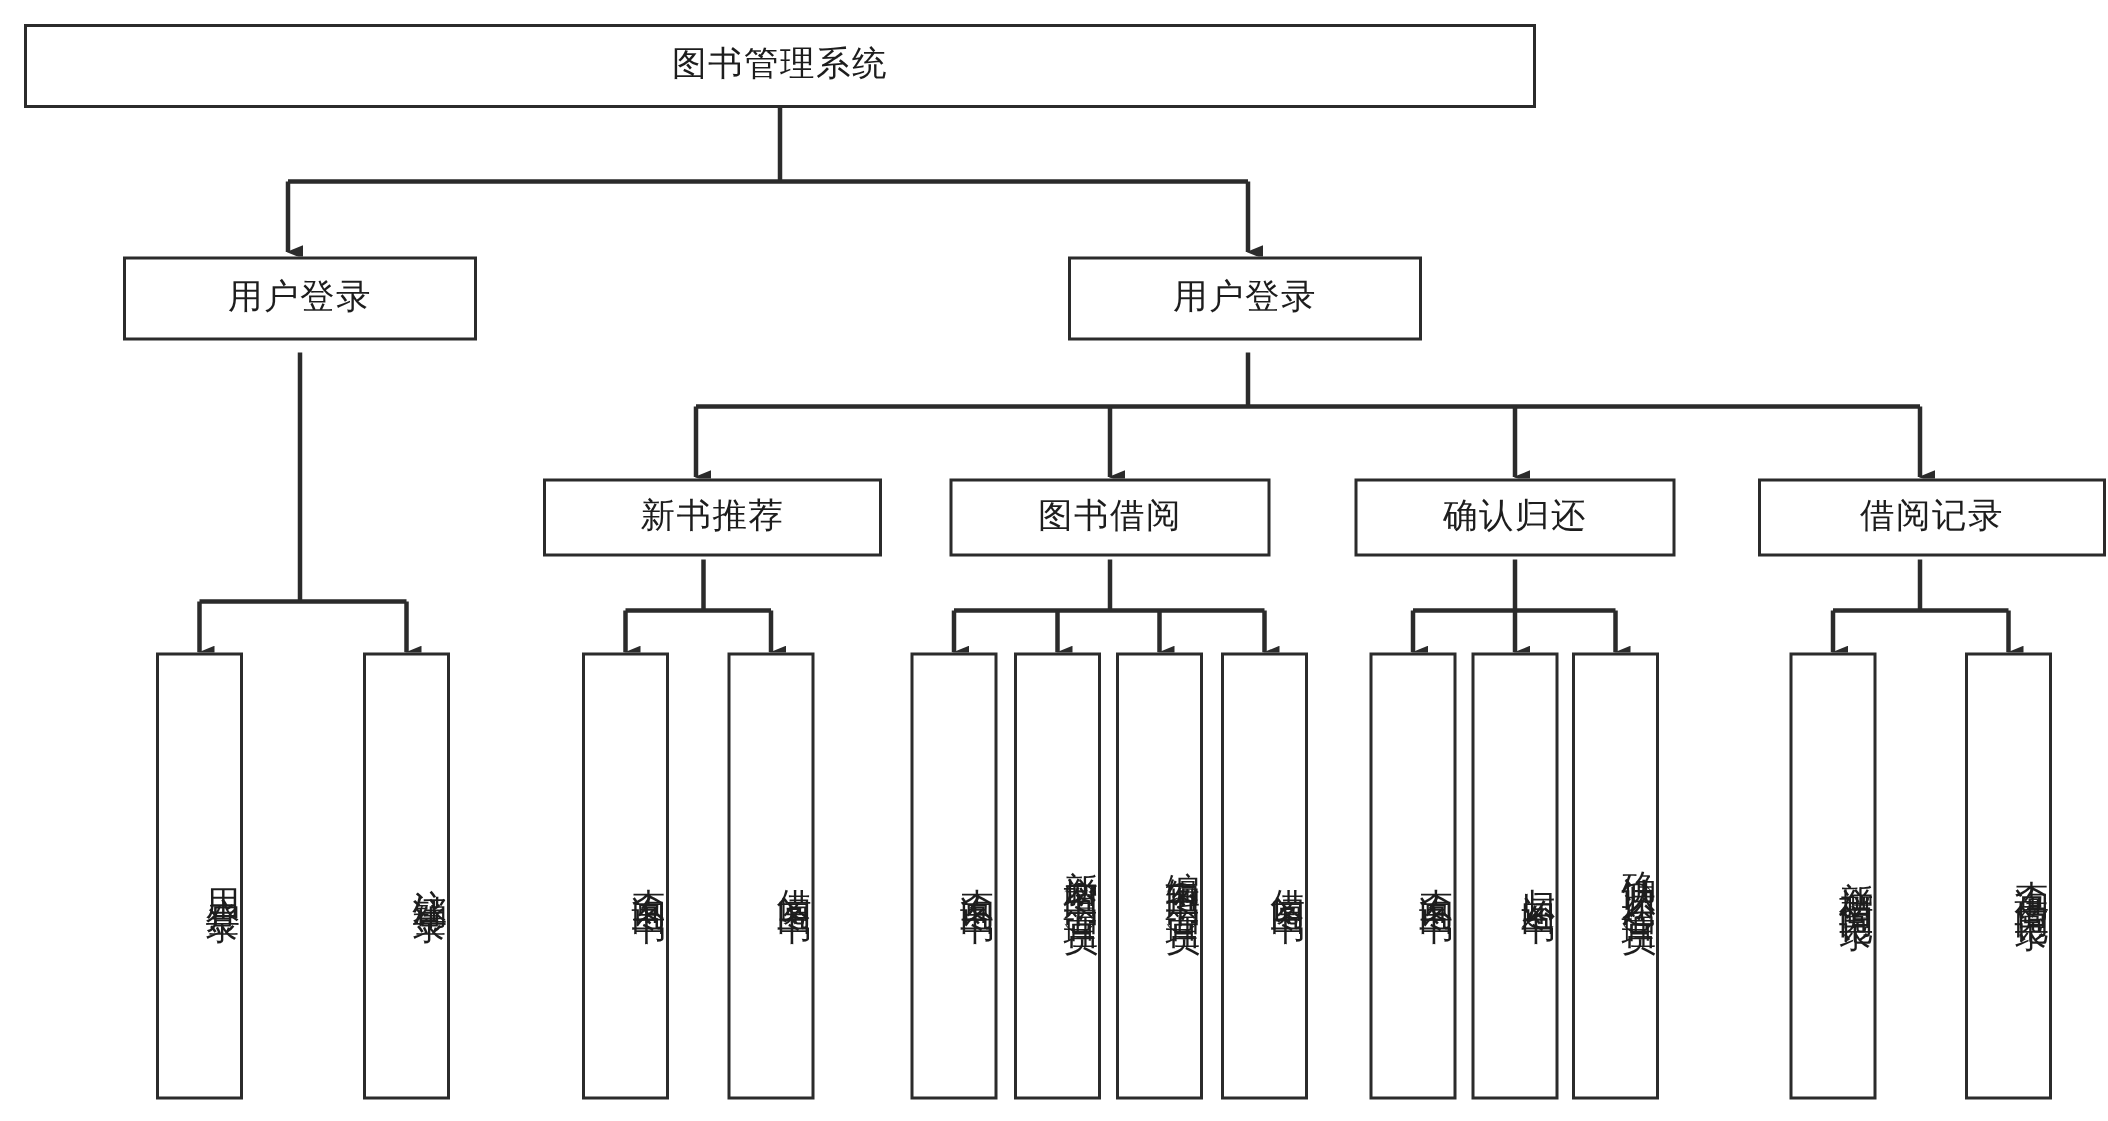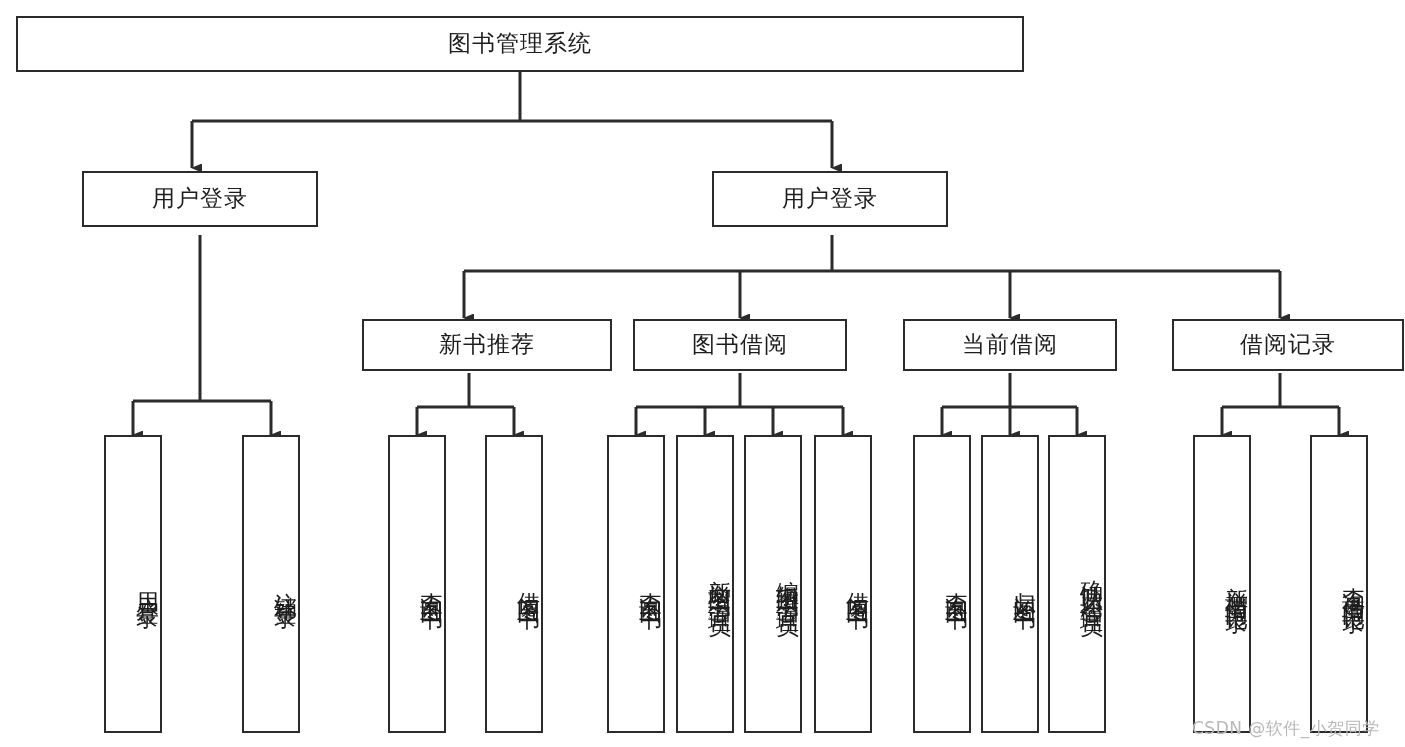--- a/index.html
+++ b/index.html
@@ -119,23 +119,23 @@
       <path d="M1222,407 L1222,435" marker-end="url(#arrow)"></path>
       <path d="M1339,407 L1339,435" marker-end="url(#arrow)"></path>
     </g>
   </svg>
 
   <div class="node horiz" style="left:16px; top:16px; width:1008px; height:56px;">图书管理系统</div>
 
   <div class="node horiz" style="left:82px; top:171px; width:236px; height:56px;">用户登录</div>
   <div class="node horiz" style="left:712px; top:171px; width:236px; height:56px;">用户登录</div>
 
-  <div class="node horiz" style="left:362px; top:319px; width:250px; height:52px;">新书推荐</div>
+  <div class="node horiz" style="left:362px; top:319px; width:226px; height:52px;">新书推荐</div>
   <div class="node horiz" style="left:633px; top:319px; width:214px; height:52px;">图书借阅</div>
-  <div class="node horiz" style="left:903px; top:319px; width:214px; height:52px;">当前借阅</div>
+  <div class="node horiz" style="left:903px; top:319px; width:214px; height:52px;">确认归还</div>
   <div class="node horiz" style="left:1172px; top:319px; width:232px; height:52px;">借阅记录</div>
 
   <div class="node vert" style="left:104px; top:435px; width:58px; height:298px;">
     <span class="vtext">用户登录</span>
   </div>
   <div class="node vert" style="left:242px; top:435px; width:58px; height:298px;">
     <span class="vtext">注销登录</span>
   </div>
 
   <div class="node vert" style="left:388px; top:435px; width:58px; height:298px;">
@@ -168,15 +168,14 @@
     <span class="vtext">确认归还（管理员）</span>
   </div>
 
   <div class="node vert" style="left:1193px; top:435px; width:58px; height:298px;">
     <span class="vtext">新增借阅记录</span>
   </div>
   <div class="node vert" style="left:1310px; top:435px; width:58px; height:298px;">
     <span class="vtext">查询借阅记录</span>
   </div>
 
-  <div class="watermark" style="left:1192px; top:717px;">CSDN @软件_小贺同学</div>
 
 </div>
 
 </body></html>

